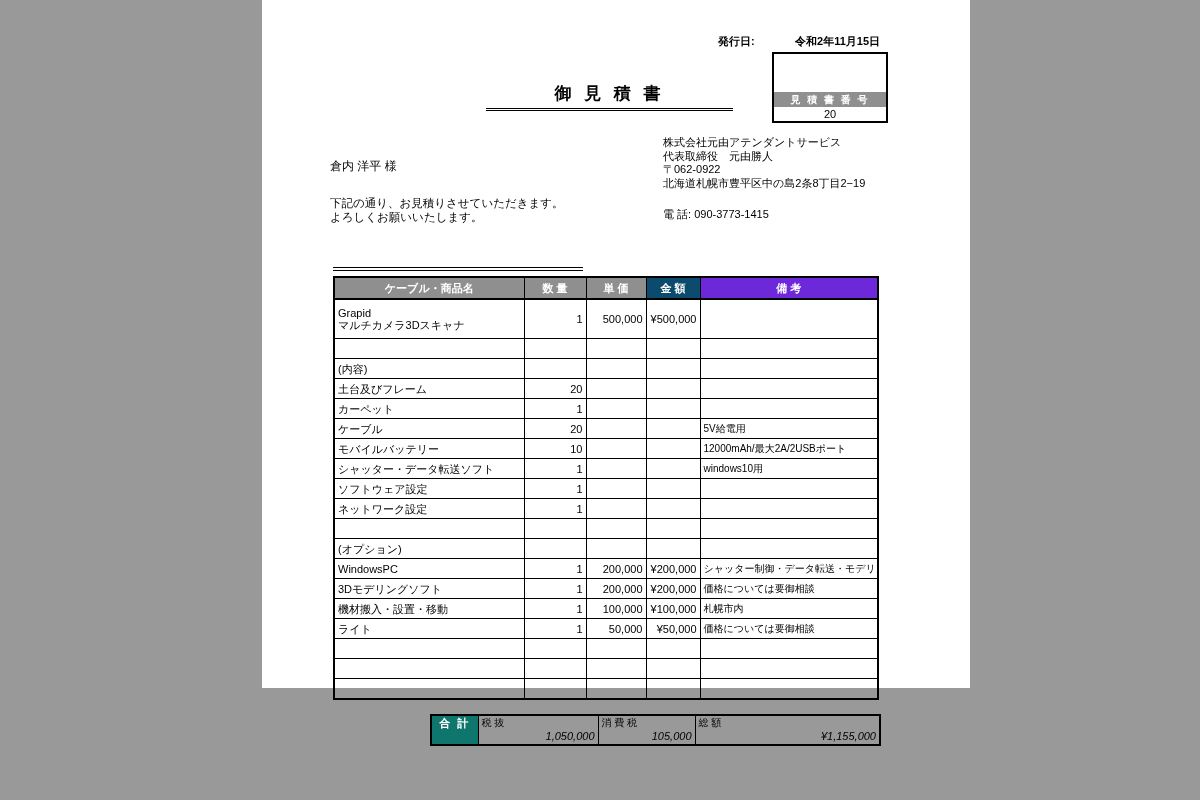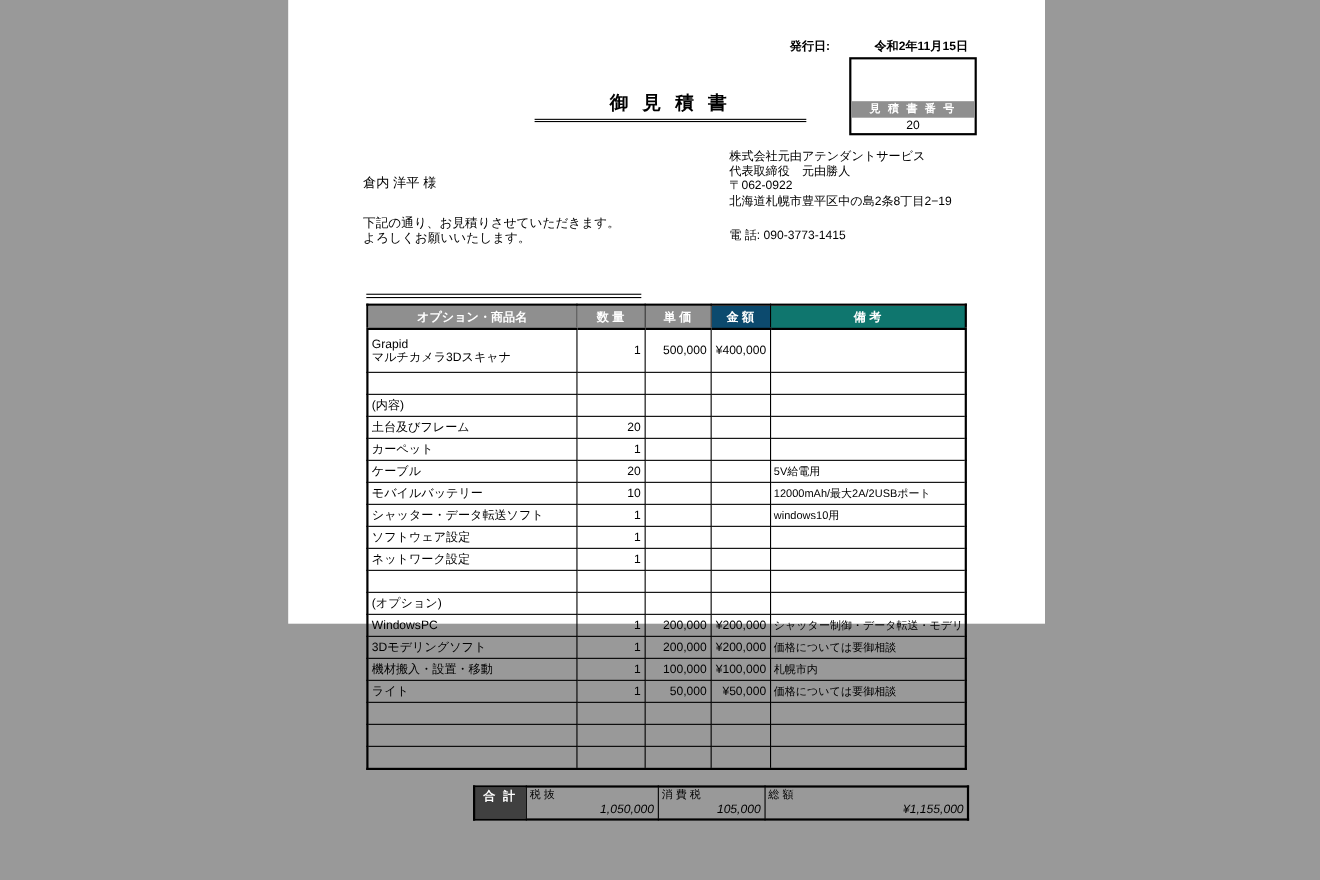--- a/index.html
+++ b/index.html
@@ -2,22 +2,23 @@
 <html><head>
 <meta charset="utf-8">
 <style>
   html,body{margin:0;padding:0;}
   body{
     width:1200px;height:800px;overflow:hidden;position:relative;
     font-family:"Liberation Sans","DejaVu Sans",sans-serif;
     background:#999999;color:#000;
   }
   .page{
-    position:absolute;left:262px;top:0;width:688px;height:567px;
+    position:absolute;left:262px;top:0;width:688px;height:688px;
     background:#ffffff;
+    padding-left:20px;
   }
   
   .issue-row{
     position:absolute;left:456px;top:34px;width:162px;
     display:flex;justify-content:space-between;
     font-size:11px;font-weight:bold;
   }
   .quote-box{
     position:absolute;left:510px;top:52px;width:112px;
     border:2px solid #000;background:#fff;
@@ -117,34 +118,34 @@
   <table class="items">
     <colgroup>
       <col style="width:190px">
         <col style="width:62px">
         <col style="width:60px">
       <col style="width:54px">
         <col style="width:178px">
     </colgroup>
     <thead>
       <tr>
-        <th class="gray-bg" style="background: rgb(143, 143, 143);">オプション・商品名</th>
+        <th class="gray-bg" style="background: rgb(143, 143, 143);">ケーブル・商品名</th>
         <th class="gray-bg" style="background: rgb(143, 143, 143);">数 量</th>
         <th class="gray-bg" style="background: rgb(143, 143, 143);">単 価</th>
         <th class="gray-bg" style="background: #0c4a6e;">金 額</th>
-        <th class="gray-bg" style="background: #0f766e;">備 考</th>
+        <th class="gray-bg" style="background: #6d28d9;">備 考</th>
       </tr>
     </thead>
     <tbody>
         <tr class="row-tall">
           <td class="c0">Grapid
 マルチカメラ3Dスキャナ</td>
           <td class="c1">1</td>
           <td class="c2">500,000</td>
-          <td class="c3">¥400,000</td>
+          <td class="c3">¥500,000</td>
           <td class="c4"></td>
         </tr>
         <tr>
           <td class="c0"></td>
           <td class="c1"></td>
           <td class="c2"></td>
           <td class="c3"></td>
           <td class="c4"></td>
         </tr>
         <tr>
@@ -271,21 +272,21 @@
 
   <table class="totals">
     <colgroup>
       <col style="width:47px">
         <col style="width:120px">
         <col style="width:97px">
         <col style="width:185px">
     </colgroup>
     <tbody>
         <tr>
-      <td class="sum-label gray-bg" style="background: #404040;">合 計</td>
+      <td class="sum-label gray-bg" style="background: #0f766e;">合 計</td>
       <td>
         <span class="cell-label">税 抜</span>
         <span class="cell-value">1,050,000</span>
       </td>
       <td>
         <span class="cell-label">消 費 税</span>
         <span class="cell-value">105,000</span>
       </td>
       <td>
         <span class="cell-label">総 額</span>

